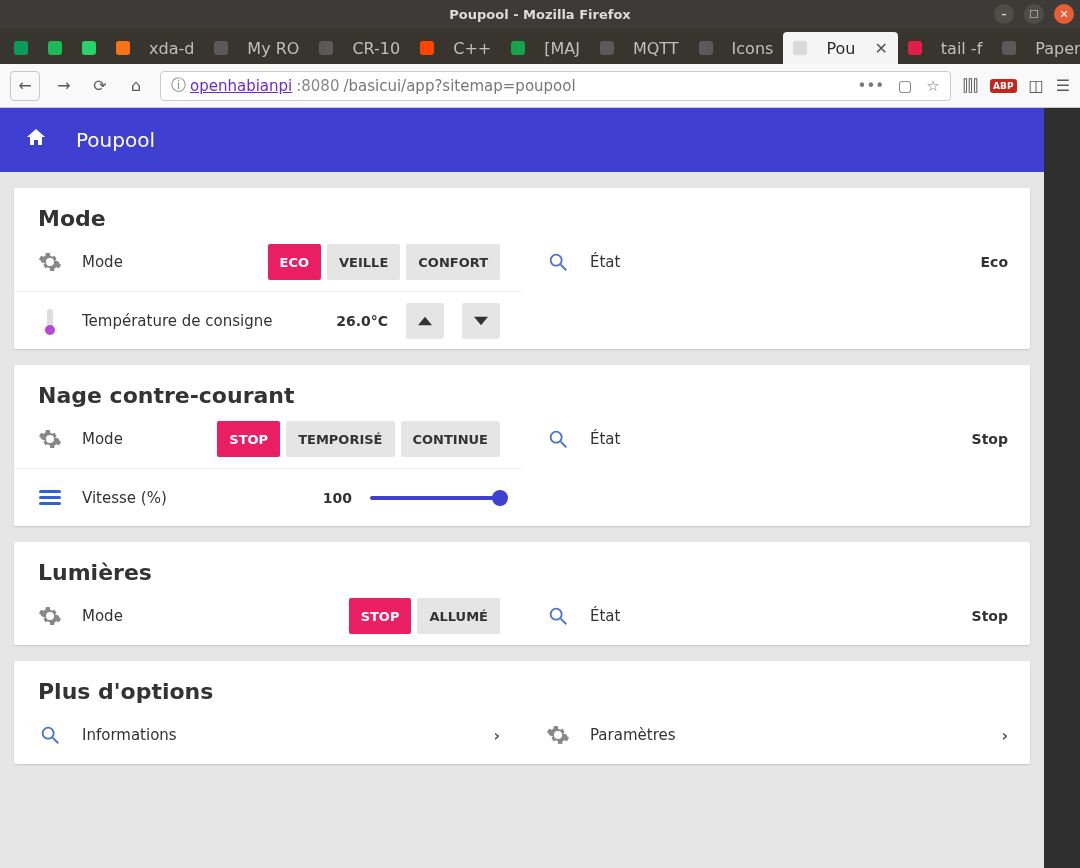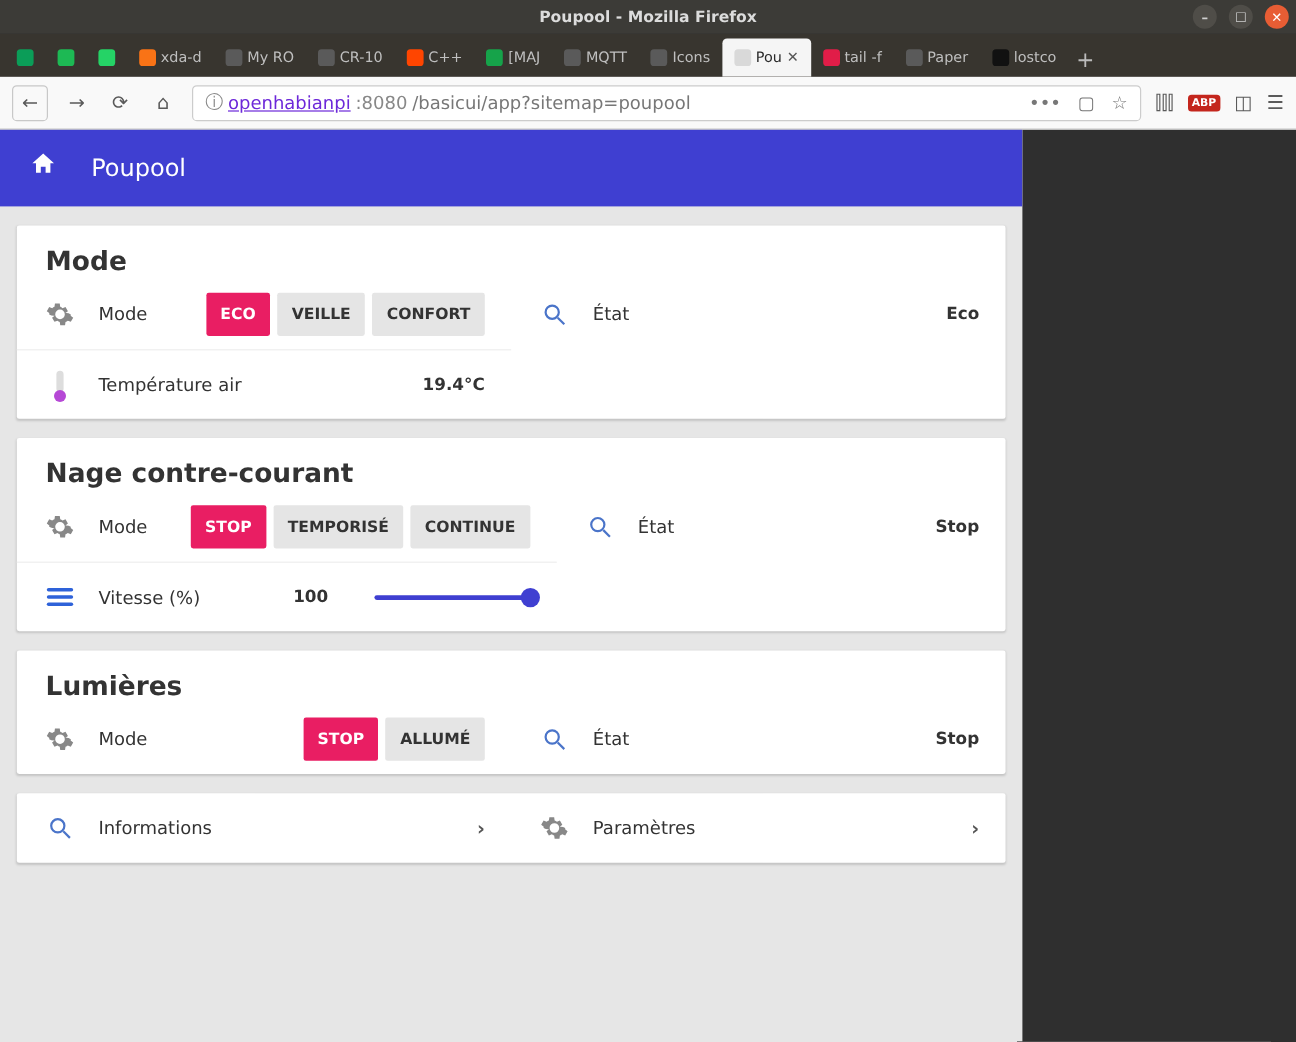--- a/index.html
+++ b/index.html
@@ -5,37 +5,37 @@
   html,body{margin:0;padding:0;font-family:"DejaVu Sans","Liberation Sans",Arial,sans-serif;background:#2f2f2f;font-size:14px;}
   *{box-sizing:border-box;}
   
   .titlebar{height:28px;background:#3c3b37;color:#dcdcdc;display:flex;align-items:center;justify-content:center;position:relative;font-size:13px;font-weight:bold;}
   .tb-controls{position:absolute;right:6px;top:4px;display:flex;gap:10px;}
   .tb-btn{width:20px;height:20px;border-radius:10px;display:flex;align-items:center;justify-content:center;font-size:11px;color:#3a3a3a;}
   .tb-min,.tb-max{background:#4f4d48;color:#cfcfcf;}
   .tb-close{background:#e85d34;color:#fff;}
   
   .tabstrip{height:36px;background:#38352f;display:flex;align-items:flex-end;padding-left:4px;overflow:hidden;}
-  .tab{height:32px;padding:0 10px;color:#bfbfbf;font-size:12px;display:flex;align-items:center;gap:4px;border-top-left-radius:4px;border-top-right-radius:4px;white-space:nowrap;flex:0 0 auto;}
+  .tab{height:32px;padding:0 10px;color:#bfbfbf;font-size:16px;display:flex;align-items:center;gap:19px;border-top-left-radius:4px;border-top-right-radius:4px;white-space:nowrap;flex:0 0 auto;}
   .tab.active{background:#f5f5f5;color:#2a2a2a;font-weight:500;}
   .tab-favicon{width:14px;height:14px;border-radius:3px;display:inline-block;}
   .tab-close{color:#555;font-weight:bold;}
   .tab-new{width:28px;height:28px;color:#bbb;font-size:18px;display:flex;align-items:center;justify-content:center;}
   
   .urlbar{height:44px;background:#f9f9f9;border-bottom:1px solid #ccc;display:flex;align-items:center;padding:0 10px;gap:12px;}
   .nav-btn{width:24px;height:24px;display:flex;align-items:center;justify-content:center;color:#5a5a5a;font-size:16px;}
   .urlfield{flex:1;height:30px;border:1px solid #ccc;border-radius:4px;display:flex;align-items:center;padding:0 10px;font-size:15px;color:#333;gap:4px;background:#fff;}
   .url-host{font-weight:500;color:#6d28d9;text-decoration:underline;}
   .url-port{color:#888;}
   .url-path{color:#777;}
   .url-right{display:flex;align-items:center;gap:14px;color:#777;margin-left:auto;}
   .tool-icon{color:#5a5a5a;font-size:16px;display:flex;align-items:center;justify-content:center;}
   .abp{background:#c4261d;color:#fff;border-radius:3px;font-size:9px;font-weight:bold;padding:2px 3px;}
   
-  .viewport{background:#e6e6e6;width:852px;height:760px;overflow:auto;position:relative;}
+  .viewport{background:#e6e6e6;width:1044px;height:760px;overflow:auto;position:relative;}
   .appbar{height:64px;background:#3f3fd1;color:#fff;display:flex;align-items:center;padding:0 24px;gap:28px;font-size:20px;}
   .home-icon{font-size:22px;color:#fff;}
   .card{background:#fff;margin:16px 14px 0 14px;border-radius:2px;box-shadow:0 1px 2px rgba(0,0,0,.15);}
   .card-title{font-size:22px;font-weight:600;color:#333;padding:18px 24px 2px 24px;}
   .row-split{display:flex;}
   .col{flex:1;}
   .col + .col{border-left:0;}
   .item{display:flex;align-items:center;min-height:58px;padding:0 22px;border-top:1px solid #eee;gap:18px;}
   .item:first-child{border-top:0;}
   .item .icon{width:28px;height:28px;display:flex;align-items:center;justify-content:center;}
@@ -181,23 +181,33 @@
           <div class="btn-row">
             <div class="btn active">ECO</div>
             <div class="btn">VEILLE</div>
             <div class="btn">CONFORT</div>
           </div>
         </div>
         <div class="item">
           <span class="icon">
               <span class="thermo"></span>
             </span>
-          <span class="label">Température air</span>
-          <div class="fill"></div>
-          <span class="value">19.4°C</span>
+          <span class="label">Température de consigne</span>
+          <div class="fill"></div>
+          <span class="value">26.0°C</span>
+          <div class="btn stepper">
+              <svg width="14" height="14" viewBox="0 0 10 6">
+                <path d="M0 6l5-6 5 6z" fill="#333"></path>
+              </svg>
+            </div>
+          <div class="btn stepper">
+              <svg width="14" height="14" viewBox="0 0 10 6">
+                <path d="M0 0l5 6 5-6z" fill="#333"></path>
+              </svg>
+            </div>
         </div>
       </div>
       <div class="col">
         <div class="item">
           <span class="icon lens">
               <svg viewBox="0 0 24 24">
                 <circle cx="10" cy="10" r="6"></circle>
                 <line x1="15" y1="15" x2="21" y2="21"></line>
               </svg>
             </span>
@@ -231,21 +241,21 @@
         <div class="item">
           <span class="icon">
               <span class="waves">
                 <span></span>
                 <span></span>
                 <span></span>
               </span>
             </span>
           <span class="label">Vitesse (%)</span>
           <div class="fill"></div>
-          <span class="value" style="margin-right:20px;">100</span>
+          <span class="value" style="">100</span>
           <div class="slider-track">
               <div class="slider-thumb"></div>
             </div>
         </div>
       </div>
       <div class="col">
         <div class="item">
           <span class="icon lens">
               <svg viewBox="0 0 24 24">
                 <circle cx="10" cy="10" r="6"></circle>
@@ -289,20 +299,21 @@
             </span>
           <span class="label">État</span>
           <div class="fill"></div>
           <span class="value">Stop</span>
         </div>
       </div>
     </div>
   </div>
 
   <div class="card" style="margin-bottom:16px;">
+    <div class="card-title">Plus d'options</div>
     <div class="row-split">
       <div class="col">
         <div class="item">
           <span class="icon lens">
               <svg viewBox="0 0 24 24">
                 <circle cx="10" cy="10" r="6"></circle>
                 <line x1="15" y1="15" x2="21" y2="21"></line>
               </svg>
             </span>
           <span class="label">Informations</span>

